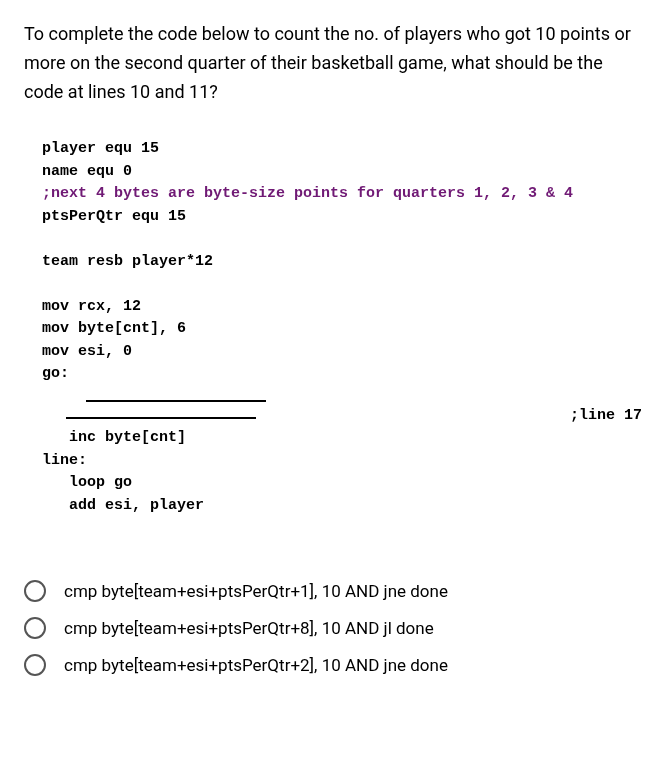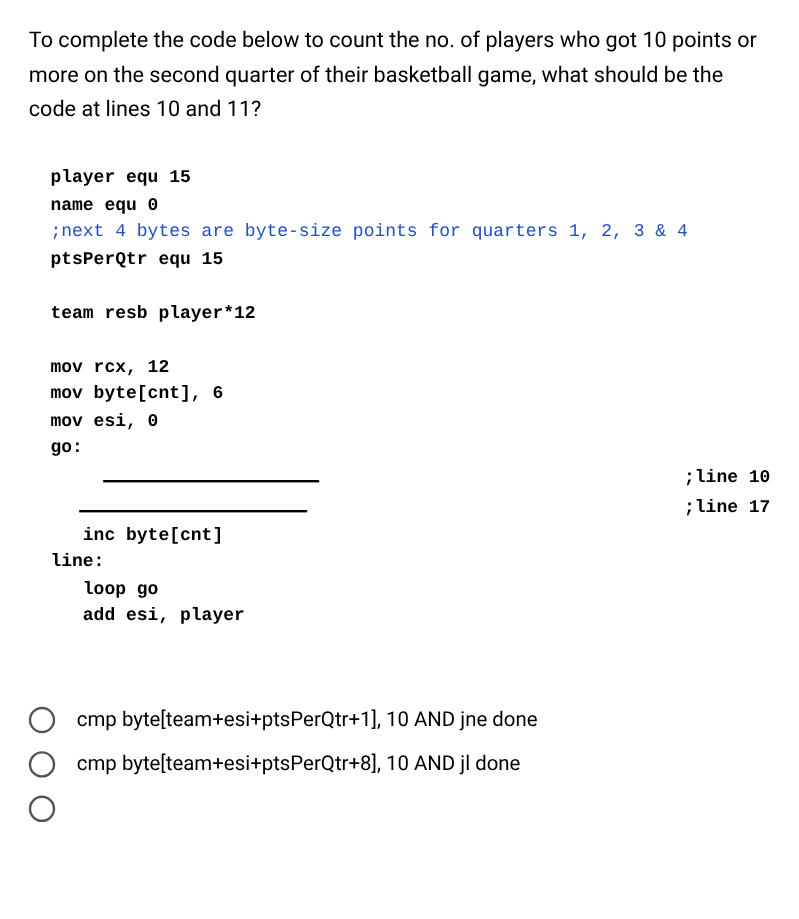--- a/index.html
+++ b/index.html
@@ -24,22 +24,22 @@
       font-size: 15px;
       font-weight: bold;
       line-height: 1.5;
       margin-bottom: 63px;
       padding-left: 18px;
     }
     .code-line {
       white-space: pre;
     }
     .comment {
-      color: #1d4ed8;
-      font-weight: normal;
+      color: #701a75;
+      font-weight: bold;
     }
     .blank-row {
       display: flex;
       align-items: baseline;
     }
     .blank1, .blank2 {
       display: inline-block;
       border-bottom: 2px solid #000;
       height: 1.1em;
       vertical-align: baseline;
@@ -84,21 +84,20 @@
   <div class="code-line">ptsPerQtr equ 15</div>
   <div class="code-line">&nbsp;</div>
   <div class="code-line">team resb player*12</div>
   <div class="code-line">&nbsp;</div>
   <div class="code-line">mov rcx, 12</div>
   <div class="code-line">mov byte[cnt], 6</div>
   <div class="code-line">mov esi, 0</div>
   <div class="code-line">go:</div>
   <div class="blank-row">
     <span class="blank1"></span>
-    <span class="line-label">;line 10</span>
   </div>
   <div class="blank-row">
     <span class="blank2"></span>
     <span class="line-label">;line 17</span>
   </div>
   <div class="code-line">   inc byte[cnt]</div>
   <div class="code-line">line:</div>
   <div class="code-line">   loop go</div>
   <div class="code-line">   add esi, player</div>
 </div>
@@ -107,14 +106,15 @@
   <div class="option">
     <span class="radio-circle"></span>
     <span class="option-text">cmp byte[team+esi+ptsPerQtr+1], 10 AND jne done</span>
   </div>
   <div class="option">
     <span class="radio-circle"></span>
     <span class="option-text">cmp byte[team+esi+ptsPerQtr+8], 10 AND jl done</span>
   </div>
   <div class="option">
     <span class="radio-circle"></span>
+    <span class="option-text">cmp byte[team+esi+ptsPerQtr+2], 10 AND jne done</span>
   </div>
 </div>
 
 </body></html>

